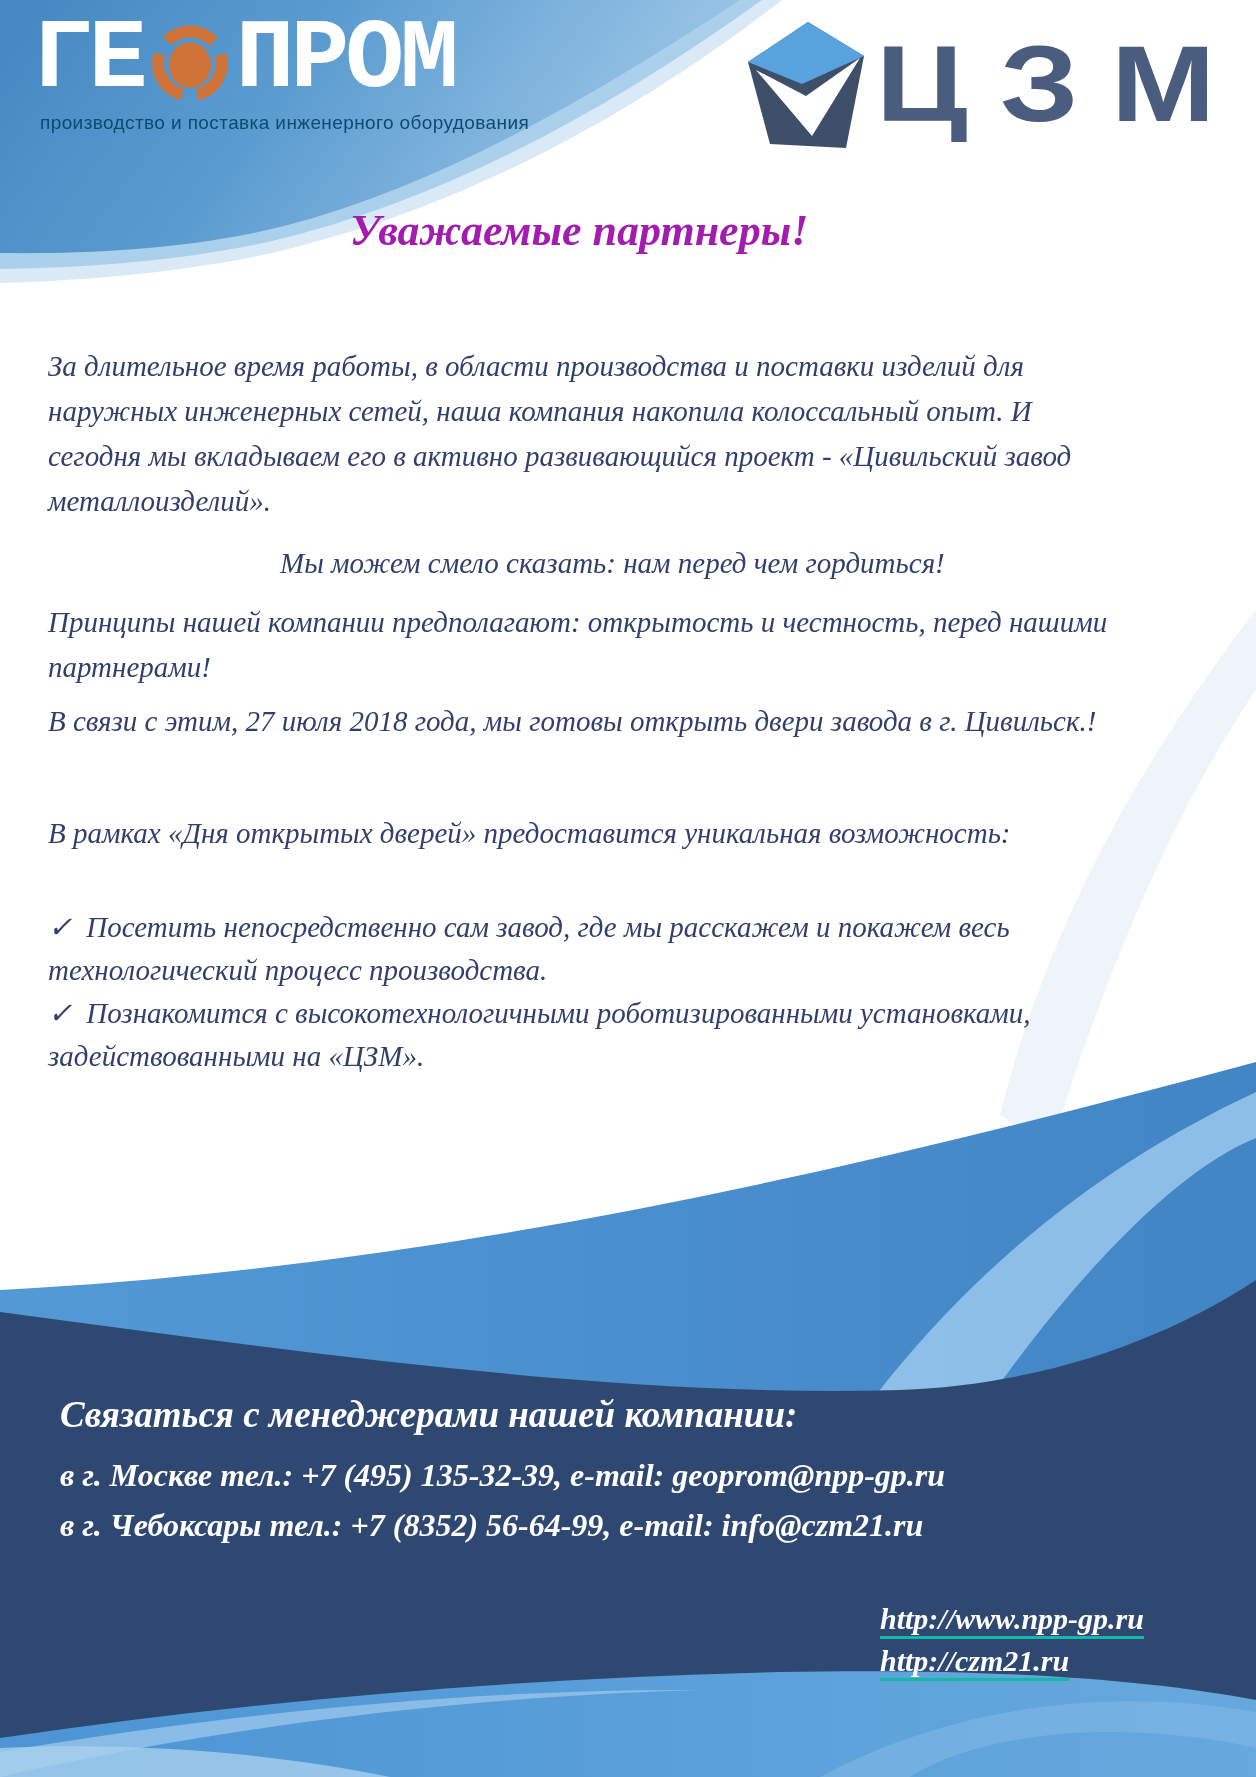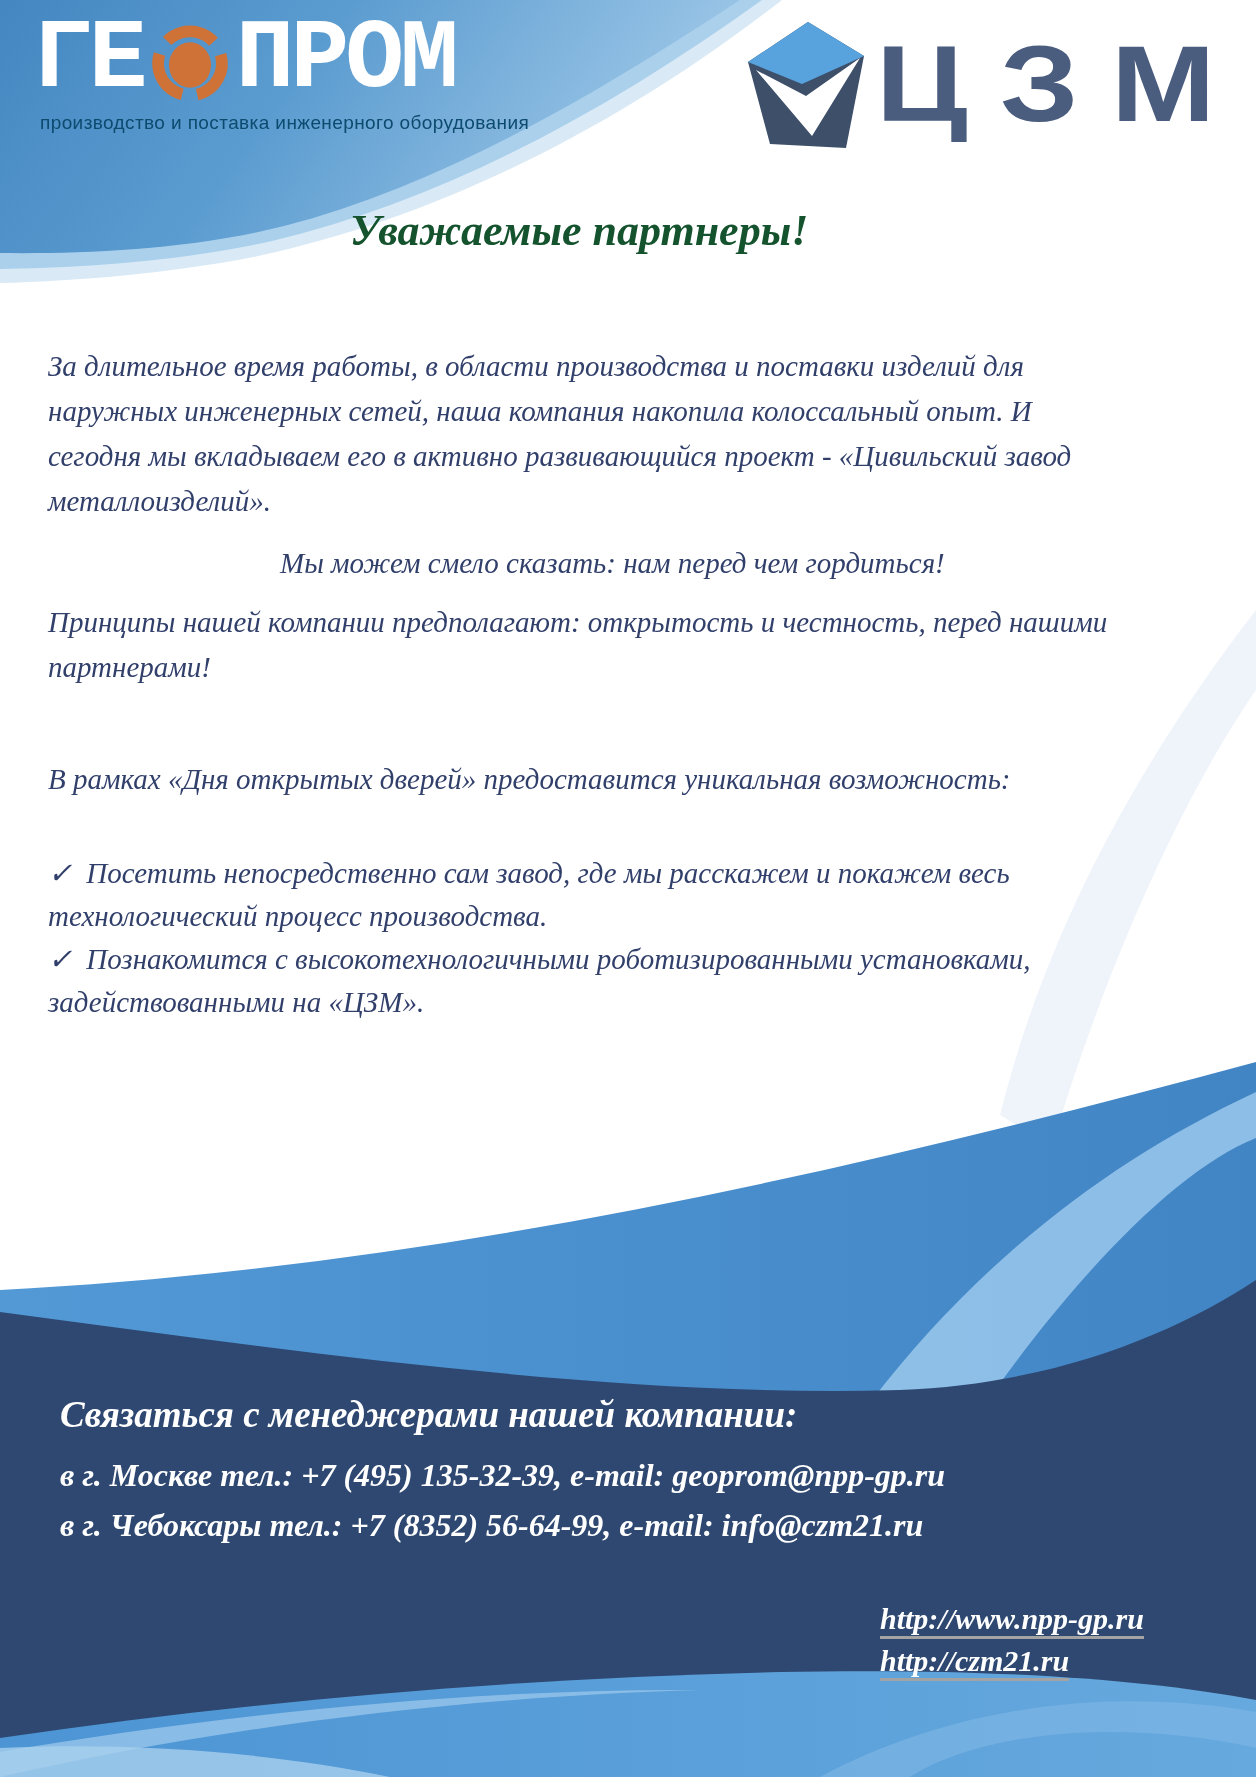--- a/index.html
+++ b/index.html
@@ -23,21 +23,21 @@
   .czm-word{
     position:absolute;left:876px;top:34px;z-index:3;
     font-family:"Liberation Sans", sans-serif;font-weight:700;color:#4b5d7f;
     font-size:108px;line-height:100px;letter-spacing:28px;
     transform:scaleX(1.16);transform-origin:left top;white-space:nowrap;
   }
   
   .content{position:absolute;left:48px;top:206px;width:1062px;z-index:2;
     color:#313f6b;font-style:italic;font-size:29px;line-height:45px;}
   .title{
-    text-align:center;font-weight:700;font-size:44px;line-height:50px;color:#14532d;
+    text-align:center;font-weight:700;font-size:44px;line-height:50px;color:#a21caf;
     margin:0 0 88px 0;
   }
   .para{margin:0;}
   .hl{margin:17px 0 14px 232px;}
   .p2{margin-bottom:9px;}
   .p3{margin-bottom:0;}
   .intro{margin-top:67px;margin-bottom:50px;}
   .list{line-height:43px;}
   .li{margin:0;}
   .chk{margin-right:14px;}
@@ -45,21 +45,21 @@
   
   .contact{position:absolute;left:60px;top:1390px;z-index:2;color:#ffffff;
     font-weight:700;font-style:italic;}
   .contact .heading{font-size:37px;line-height:50px;margin-bottom:10px;white-space:nowrap;}
   .contact .cline{font-size:32px;line-height:50px;white-space:nowrap;}
   .links{position:absolute;left:880px;top:1598px;z-index:2;}
   .link{
     display:block;color:#ffffff;font-weight:700;font-style:italic;font-size:30px;line-height:42px;
     text-decoration:none;white-space:nowrap;
   }
-  .link span{border-bottom:3px solid #a3a3a3;padding-bottom:1px;}
+  .link span{border-bottom:3px solid #14b8a6;padding-bottom:1px;}
 </style>
 </head>
 <body>
 
 <svg class="bg" viewBox="0 0 1256 1777" preserveAspectRatio="none">
   <defs>
     <linearGradient id="gHeader" x1="0" y1="0" x2="1" y2="0.25">
       <stop offset="0" stop-color="#4487c1"></stop>
       <stop offset="0.45" stop-color="#5b9cd0"></stop>
       <stop offset="1" stop-color="#9fc8e8"></stop>
@@ -116,20 +116,21 @@
 
 <div class="content">
   <div class="title">Уважаемые партнеры!</div>
 
   <p class="para">За длительное время работы, в области производства и поставки изделий для наружных инженерных сетей, наша компания накопила колоссальный опыт. И сегодня мы вкладываем его в активно развивающийся проект - «Цивильский завод металлоизделий».</p>
 
   <p class="para hl">Мы можем смело сказать: нам перед чем гордиться!</p>
 
   <p class="para p2">Принципы нашей компании предполагают: открытость и честность, перед нашими партнерами!</p>
 
+  <p class="para p3">В связи с этим, 27 июля 2018 года, мы готовы открыть двери завода в г. Цивильск.!</p>
 
   <p class="para intro">В рамках «Дня открытых дверей» предоставится уникальная возможность:</p>
 
   <div class="list">
     <div class="li">
       <span class="chk">✓</span><span>Посетить непосредственно сам завод, где мы расскажем и покажем весь технологический процесс производства.</span>
     </div>
     <div class="li">
       <span class="chk">✓</span><span>Познакомится с высокотехнологичными роботизированными установками, задействованными на «ЦЗМ».</span>
     </div>

